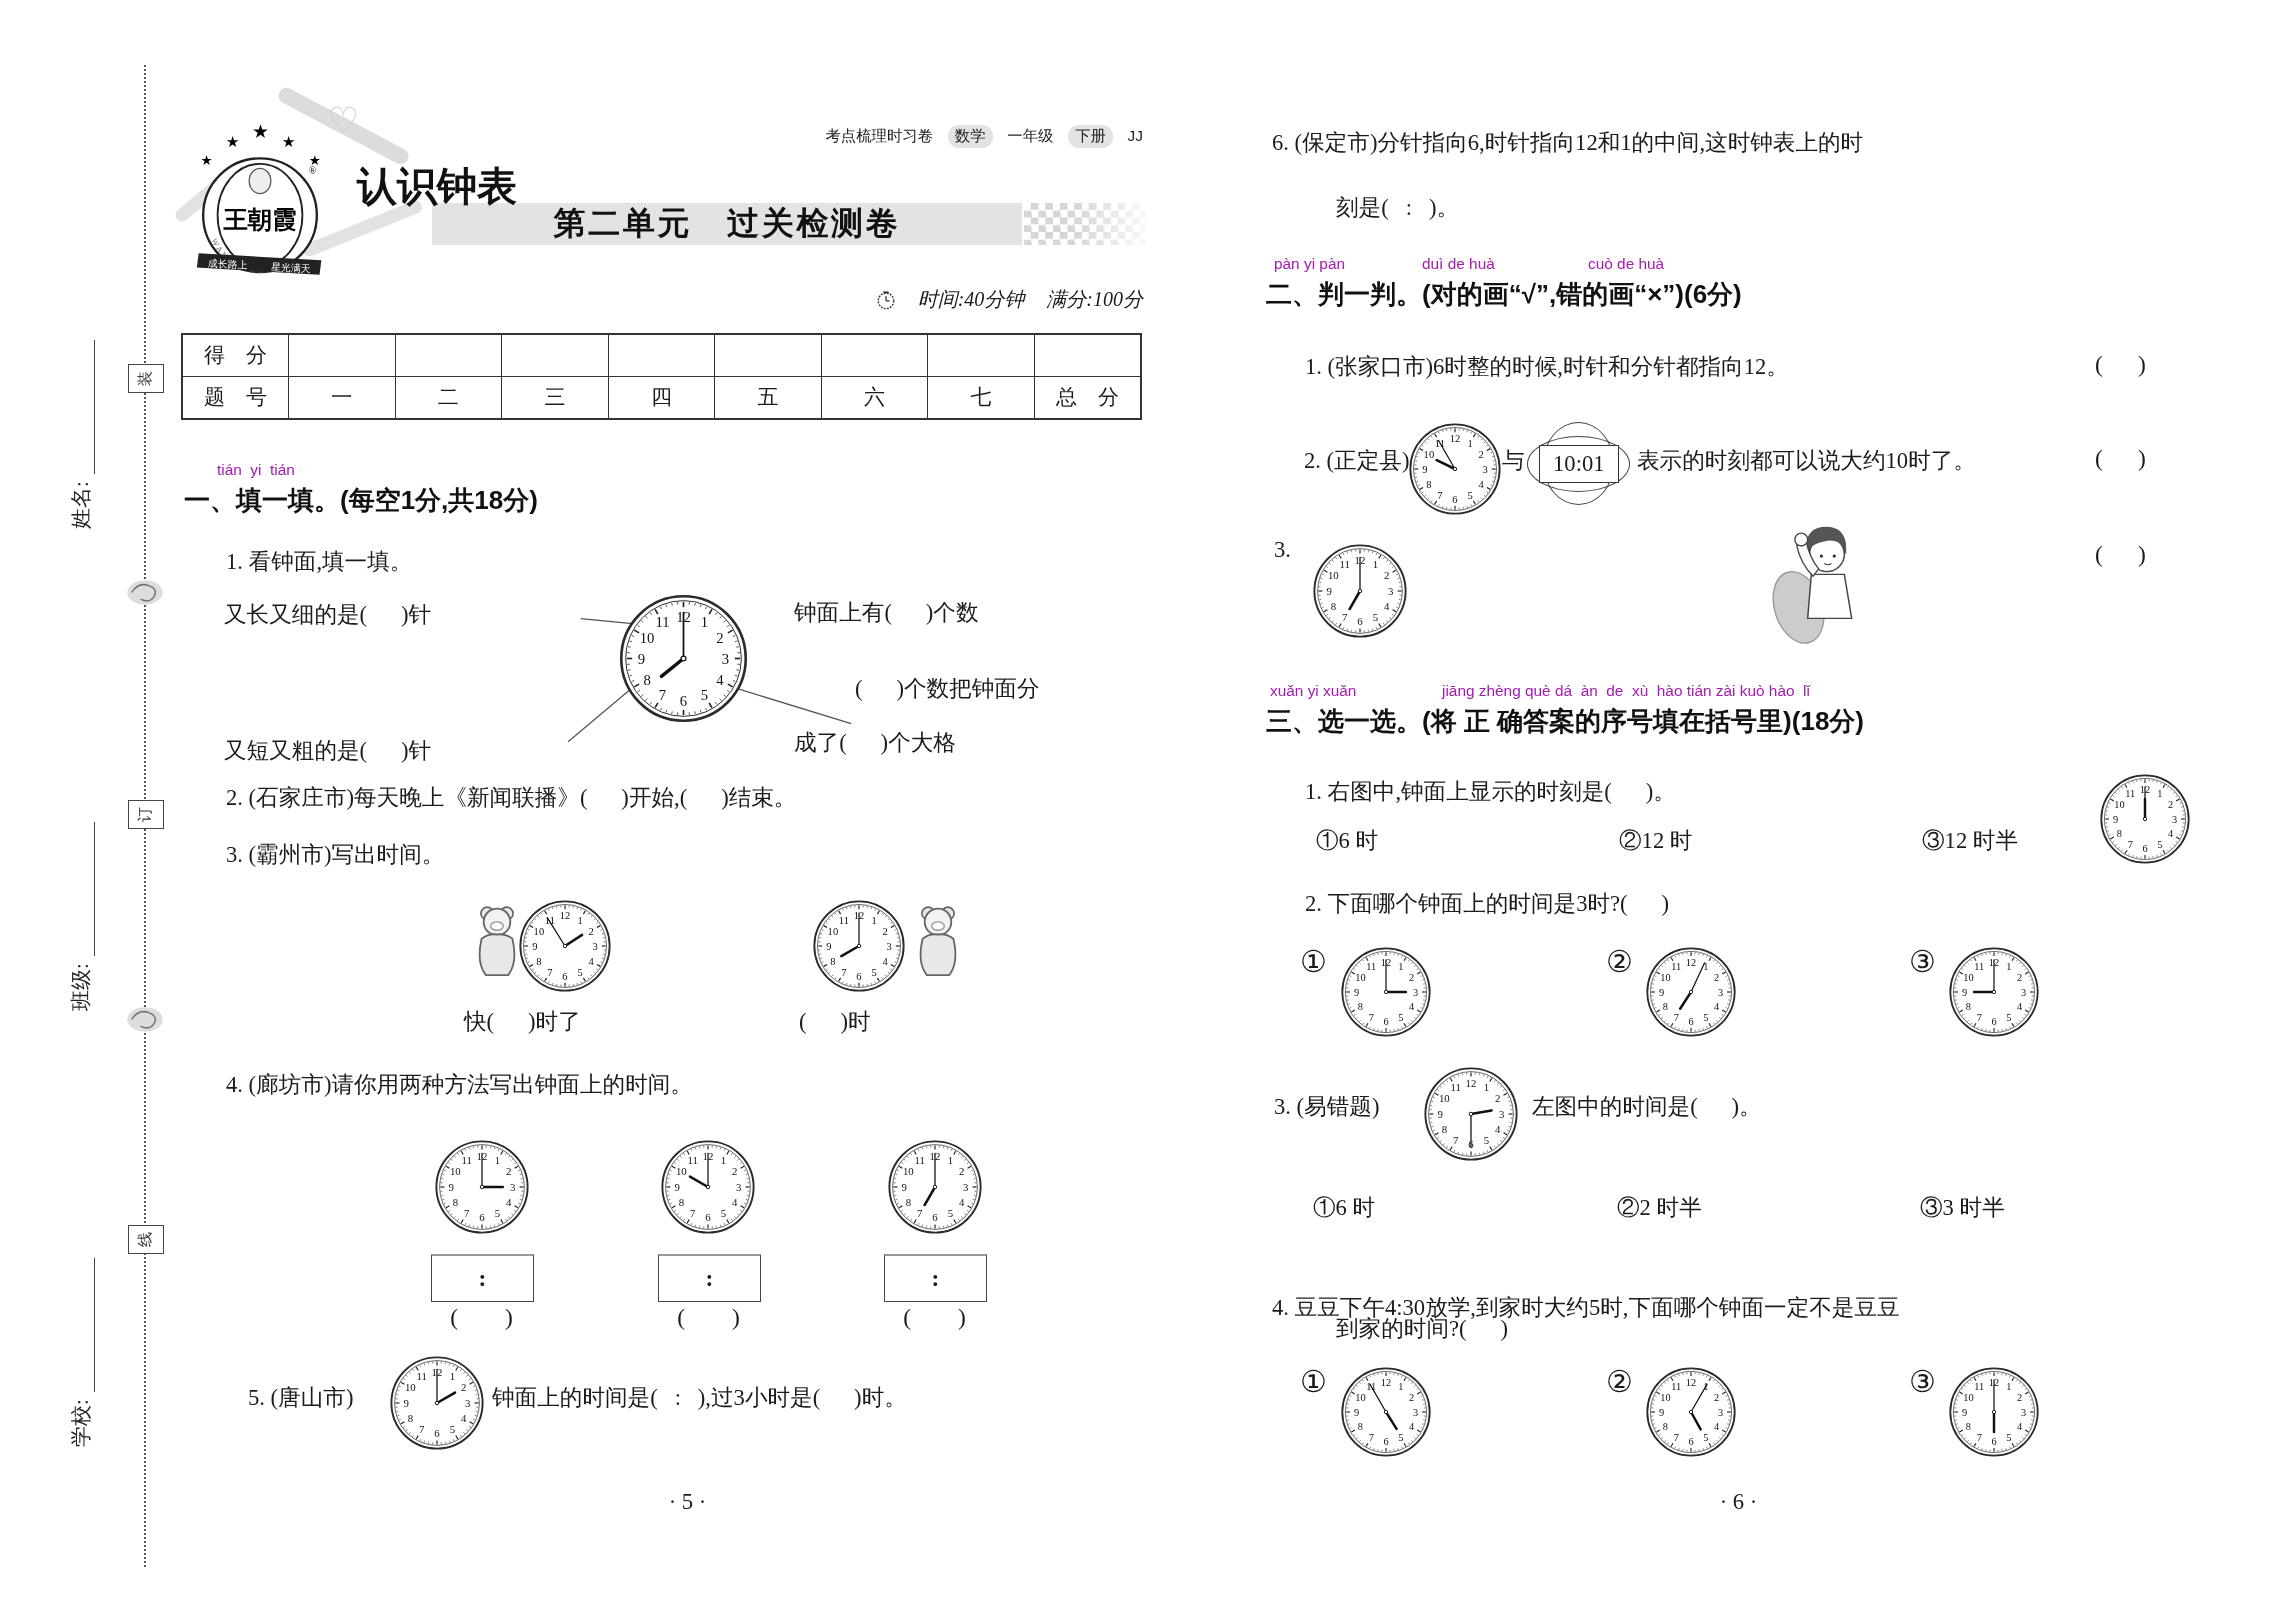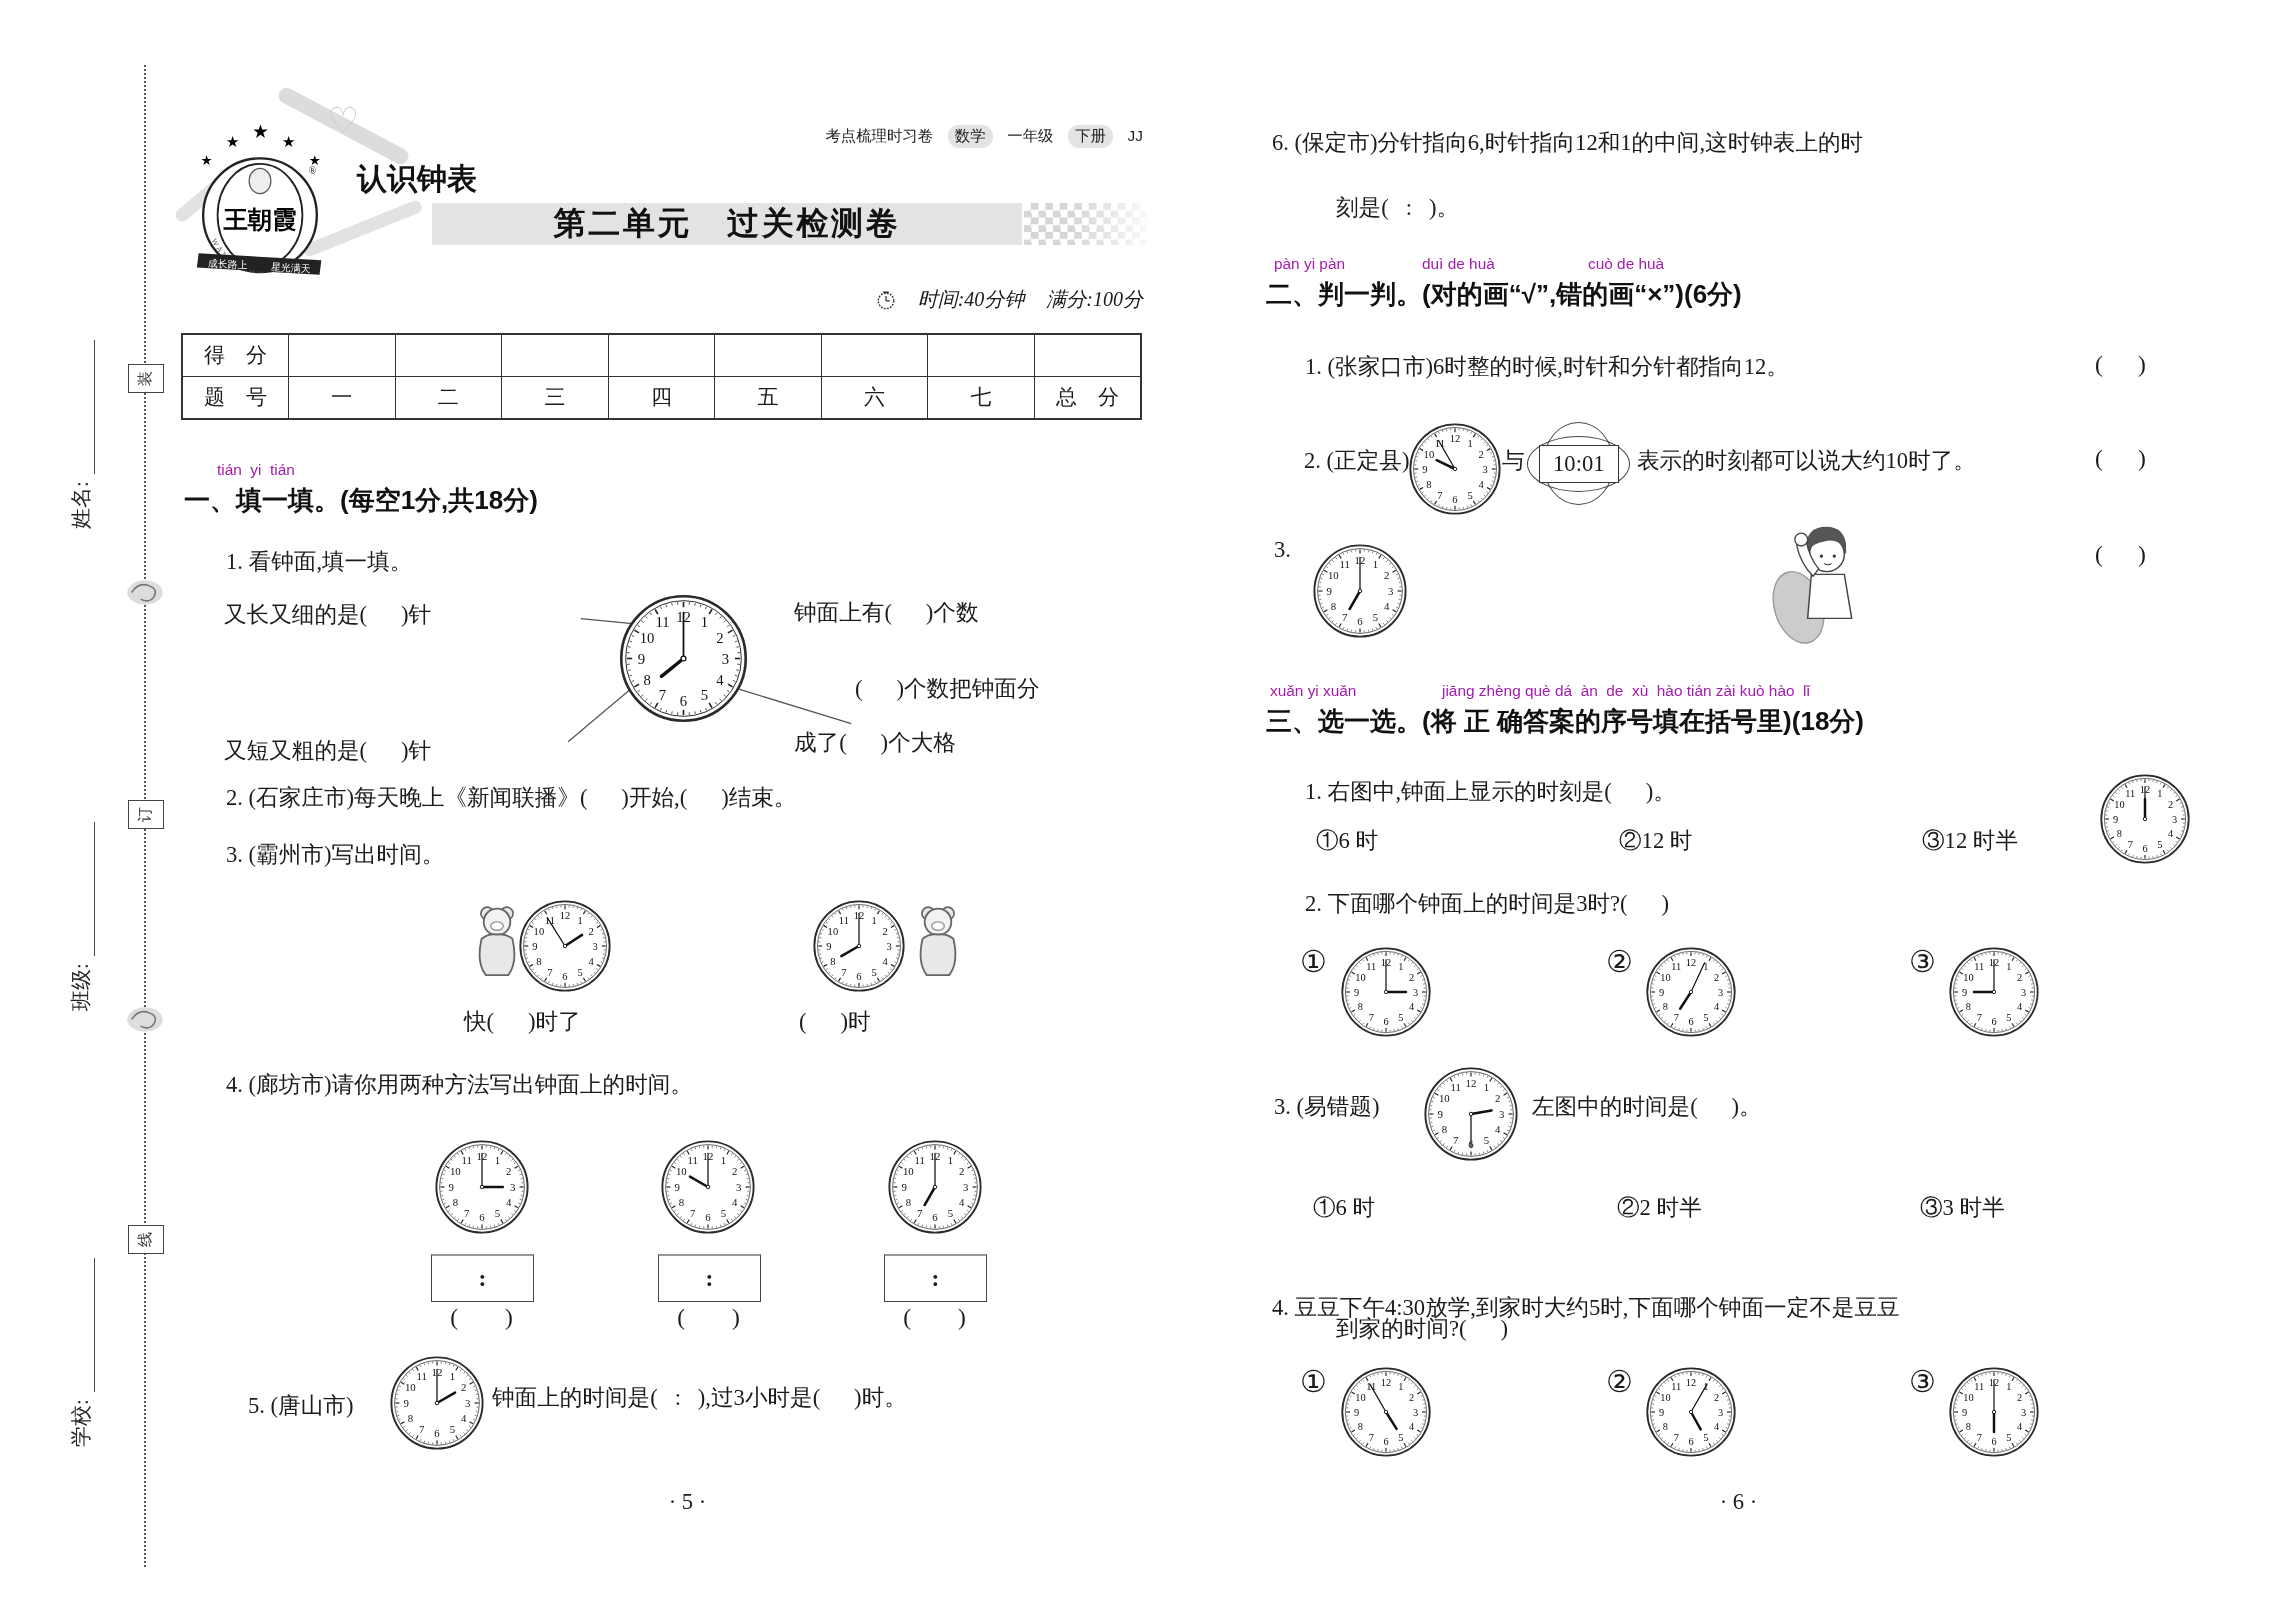--- a/index.html
+++ b/index.html
@@ -101,21 +101,21 @@
         <path id="arcb" d="M 34 120 A 58 58 0 0 0 150 120"></path>
       </defs>
     <text font-size="9" fill="#666" letter-spacing="3">
       <textPath href="#arcb" startOffset="12%">WANGZHAOXIA</textPath>
     </text>
     <path d="M24 156 L160 164 L158 180 L22 172 Z" fill="#222"></path>
     <text x="56" y="172" text-anchor="middle" font-size="11" fill="#fff" transform="rotate(3 56 172)">成长路上</text>
     <text x="126" y="176" text-anchor="middle" font-size="11" fill="#fff" transform="rotate(3 126 176)">星光满天</text>
   </svg>
 
-  <div class="abs hd" style="left:357px;top:159px;font-size:30px;z-index:2;">认识钟表</div>
+  <div class="abs hd" style="left:357px;top:159px;font-size:40px;z-index:2;">认识钟表</div>
   <div class="banner abs" style="left:432px;top:203px;width:590px;height:42px;z-index:1;">
     <span>第二单元　过关检测卷</span>
   </div>
   <div class="checker abs" style="left:1024px;top:203px;width:123px;height:42px;"></div>
 
   <div class="hline abs" style="left:776px;top:125px;width:367px;justify-content:flex-end;">
     <span>考点梳理时习卷</span>
     <span class="pill">数学</span>
     <span>一年级</span>
     <span class="pill">下册</span>
@@ -678,21 +678,21 @@
   <div class="box-colon" style="left:658px;top:1254px;">
       <span>:</span>
     </div>
   <div class="box-colon" style="left:884px;top:1254px;">
       <span>:</span>
     </div>
   <div class="paren" style="left:431px;top:1304px;">(        )</div>
   <div class="paren" style="left:658px;top:1304px;">(        )</div>
   <div class="paren" style="left:884px;top:1304px;">(        )</div>
 
-  <div class="abs t" style="left:248px;top:1382px;margin-top:8px;">5. (唐山市)</div>
+  <div class="abs t" style="left:248px;top:1382px;">5. (唐山市)</div>
   <div class="clock" style="left:389px;top:1355px;width:96px;height:96px;"><svg viewBox="-60 -60 120 120" width="100%" height="100%">
     <circle r="57" fill="#fff" stroke="#2b2b2b" stroke-width="2.4"></circle>
     <circle r="53" fill="none" stroke="#2b2b2b" stroke-width="0.9"></circle>
     <line x1="0.00" y1="-47.00" x2="0.00" y2="-52.00" stroke="#222" stroke-width="1.5"></line>
         <line x1="5.17" y1="-49.23" x2="5.44" y2="-51.72" stroke="#222" stroke-width="0.7"></line>
         <line x1="10.29" y1="-48.42" x2="10.81" y2="-50.86" stroke="#222" stroke-width="0.7"></line>
         <line x1="15.30" y1="-47.08" x2="16.07" y2="-49.45" stroke="#222" stroke-width="0.7"></line>
         <line x1="20.13" y1="-45.22" x2="21.15" y2="-47.50" stroke="#222" stroke-width="0.7"></line>
         <line x1="23.50" y1="-40.70" x2="26.00" y2="-45.03" stroke="#222" stroke-width="1.5"></line>
         <line x1="29.10" y1="-40.05" x2="30.56" y2="-42.07" stroke="#222" stroke-width="0.7"></line>

